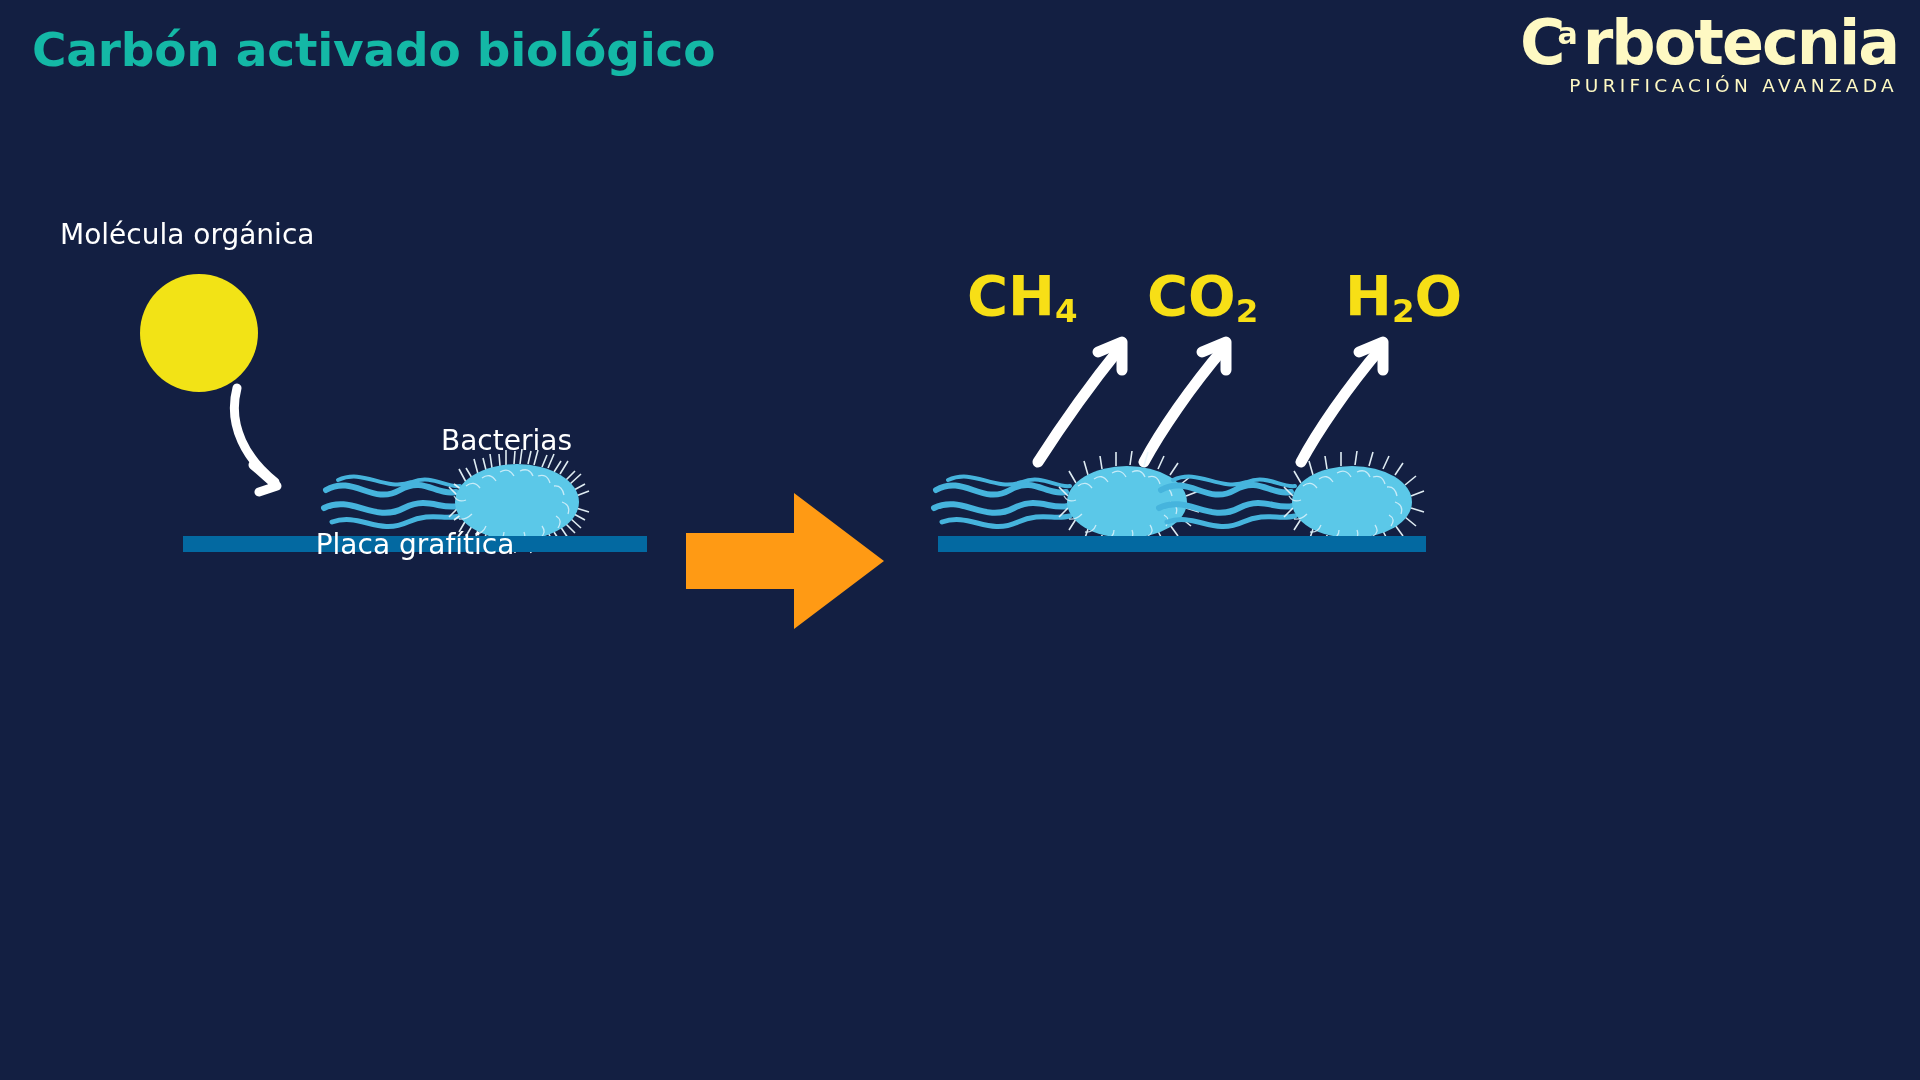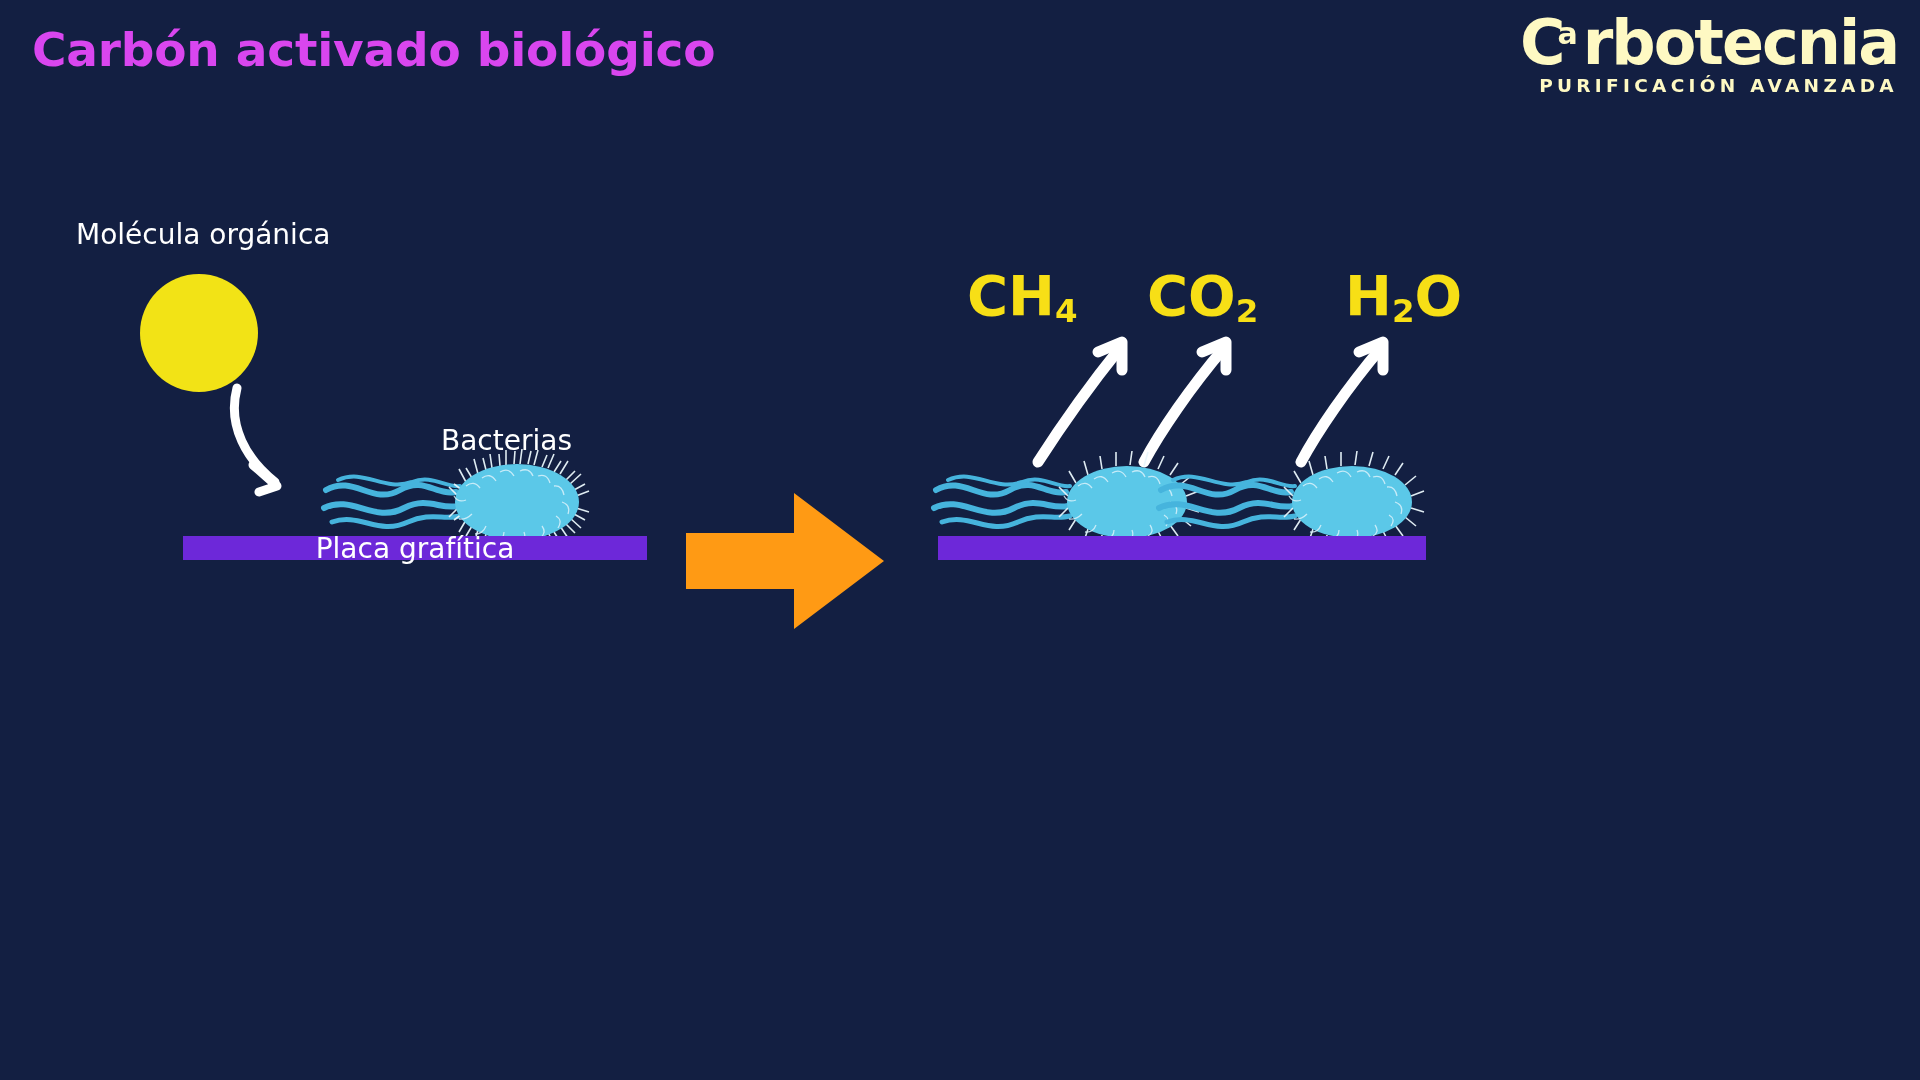--- a/index.html
+++ b/index.html
@@ -12,21 +12,21 @@
   }
   #stage{position:absolute;left:0;top:0;width:1920px;height:1080px;}
 
   .abs{position:absolute;}
 
   
   #page-title{
     left:32px;top:22px;
     font-size:47px;
     font-weight:700;
-    color:#d946ef;
+    color:#14b8a6;
     letter-spacing:-0.2px;
     white-space:nowrap;
   }
 
   
   #logo{
     right:22px;top:12px;
     text-align:right;
     color:#fef9c3;
     line-height:1;
@@ -44,21 +44,21 @@
     font-weight:700;
     position:relative;
     top:-20px;
     left:-6px;
     letter-spacing:-1px;
   }
   #logo-tag{
     display:block;
     font-size:18.5px;
     letter-spacing:4.3px;
-    font-weight:700;
+    font-weight:400;
     margin-top:3px;
     white-space:nowrap;
   }
 
   
   .lbl{
     color:#ffffff;
     font-size:28px;
     font-weight:400;
     white-space:nowrap;
@@ -67,22 +67,22 @@
   
   #molecule{
     left:140px;top:274px;
     width:118px;height:118px;
     border-radius:50%;
     background:#f2e316;
   }
 
   
   .plate{
-    background:#6d28d9;
-    height:24px;
+    background:#0369a1;
+    height:16px;
     text-decoration:underline;
   }
   #plate-left{left:183px;top:536px;width:464px;}
   #plate-right{left:938px;top:536px;width:488px;}
 
   .plate-label{
     position:absolute;
     top:50%;left:50%;
     transform:translate(-50%,-50%);
     color:#ffffff;
@@ -116,21 +116,21 @@
 
 <div id="stage">
 
   <div class="abs" id="page-title">Carbón activado biológico</div>
 
   <div class="abs" id="logo">
     <span id="logo-word"><span>C</span><span id="logo-sup">a</span><span>rbotecnia</span></span>
     <span id="logo-tag">PURIFICACIÓN AVANZADA</span>
   </div>
 
-  <div class="abs lbl" style="left:76px;top:218px;">Molécula orgánica</div>
+  <div class="abs lbl" style="left:60px;top:218px;">Molécula orgánica</div>
 
   <div class="abs" id="molecule"></div>
 
   <div class="abs" style="left:215px;top:382px;width:120px;height:130px;">
     <svg width="120" height="130" viewBox="0 0 120 130">
       <path d="M22,6 C12,44 32,78 60,100" stroke="#ffffff" stroke-width="9" fill="none" stroke-linecap="round"></path>
       <path d="M38,83 L62,104 L44,110" stroke="#ffffff" stroke-width="9" fill="none" stroke-linecap="round" stroke-linejoin="round"></path>
     </svg>
   </div>
 

